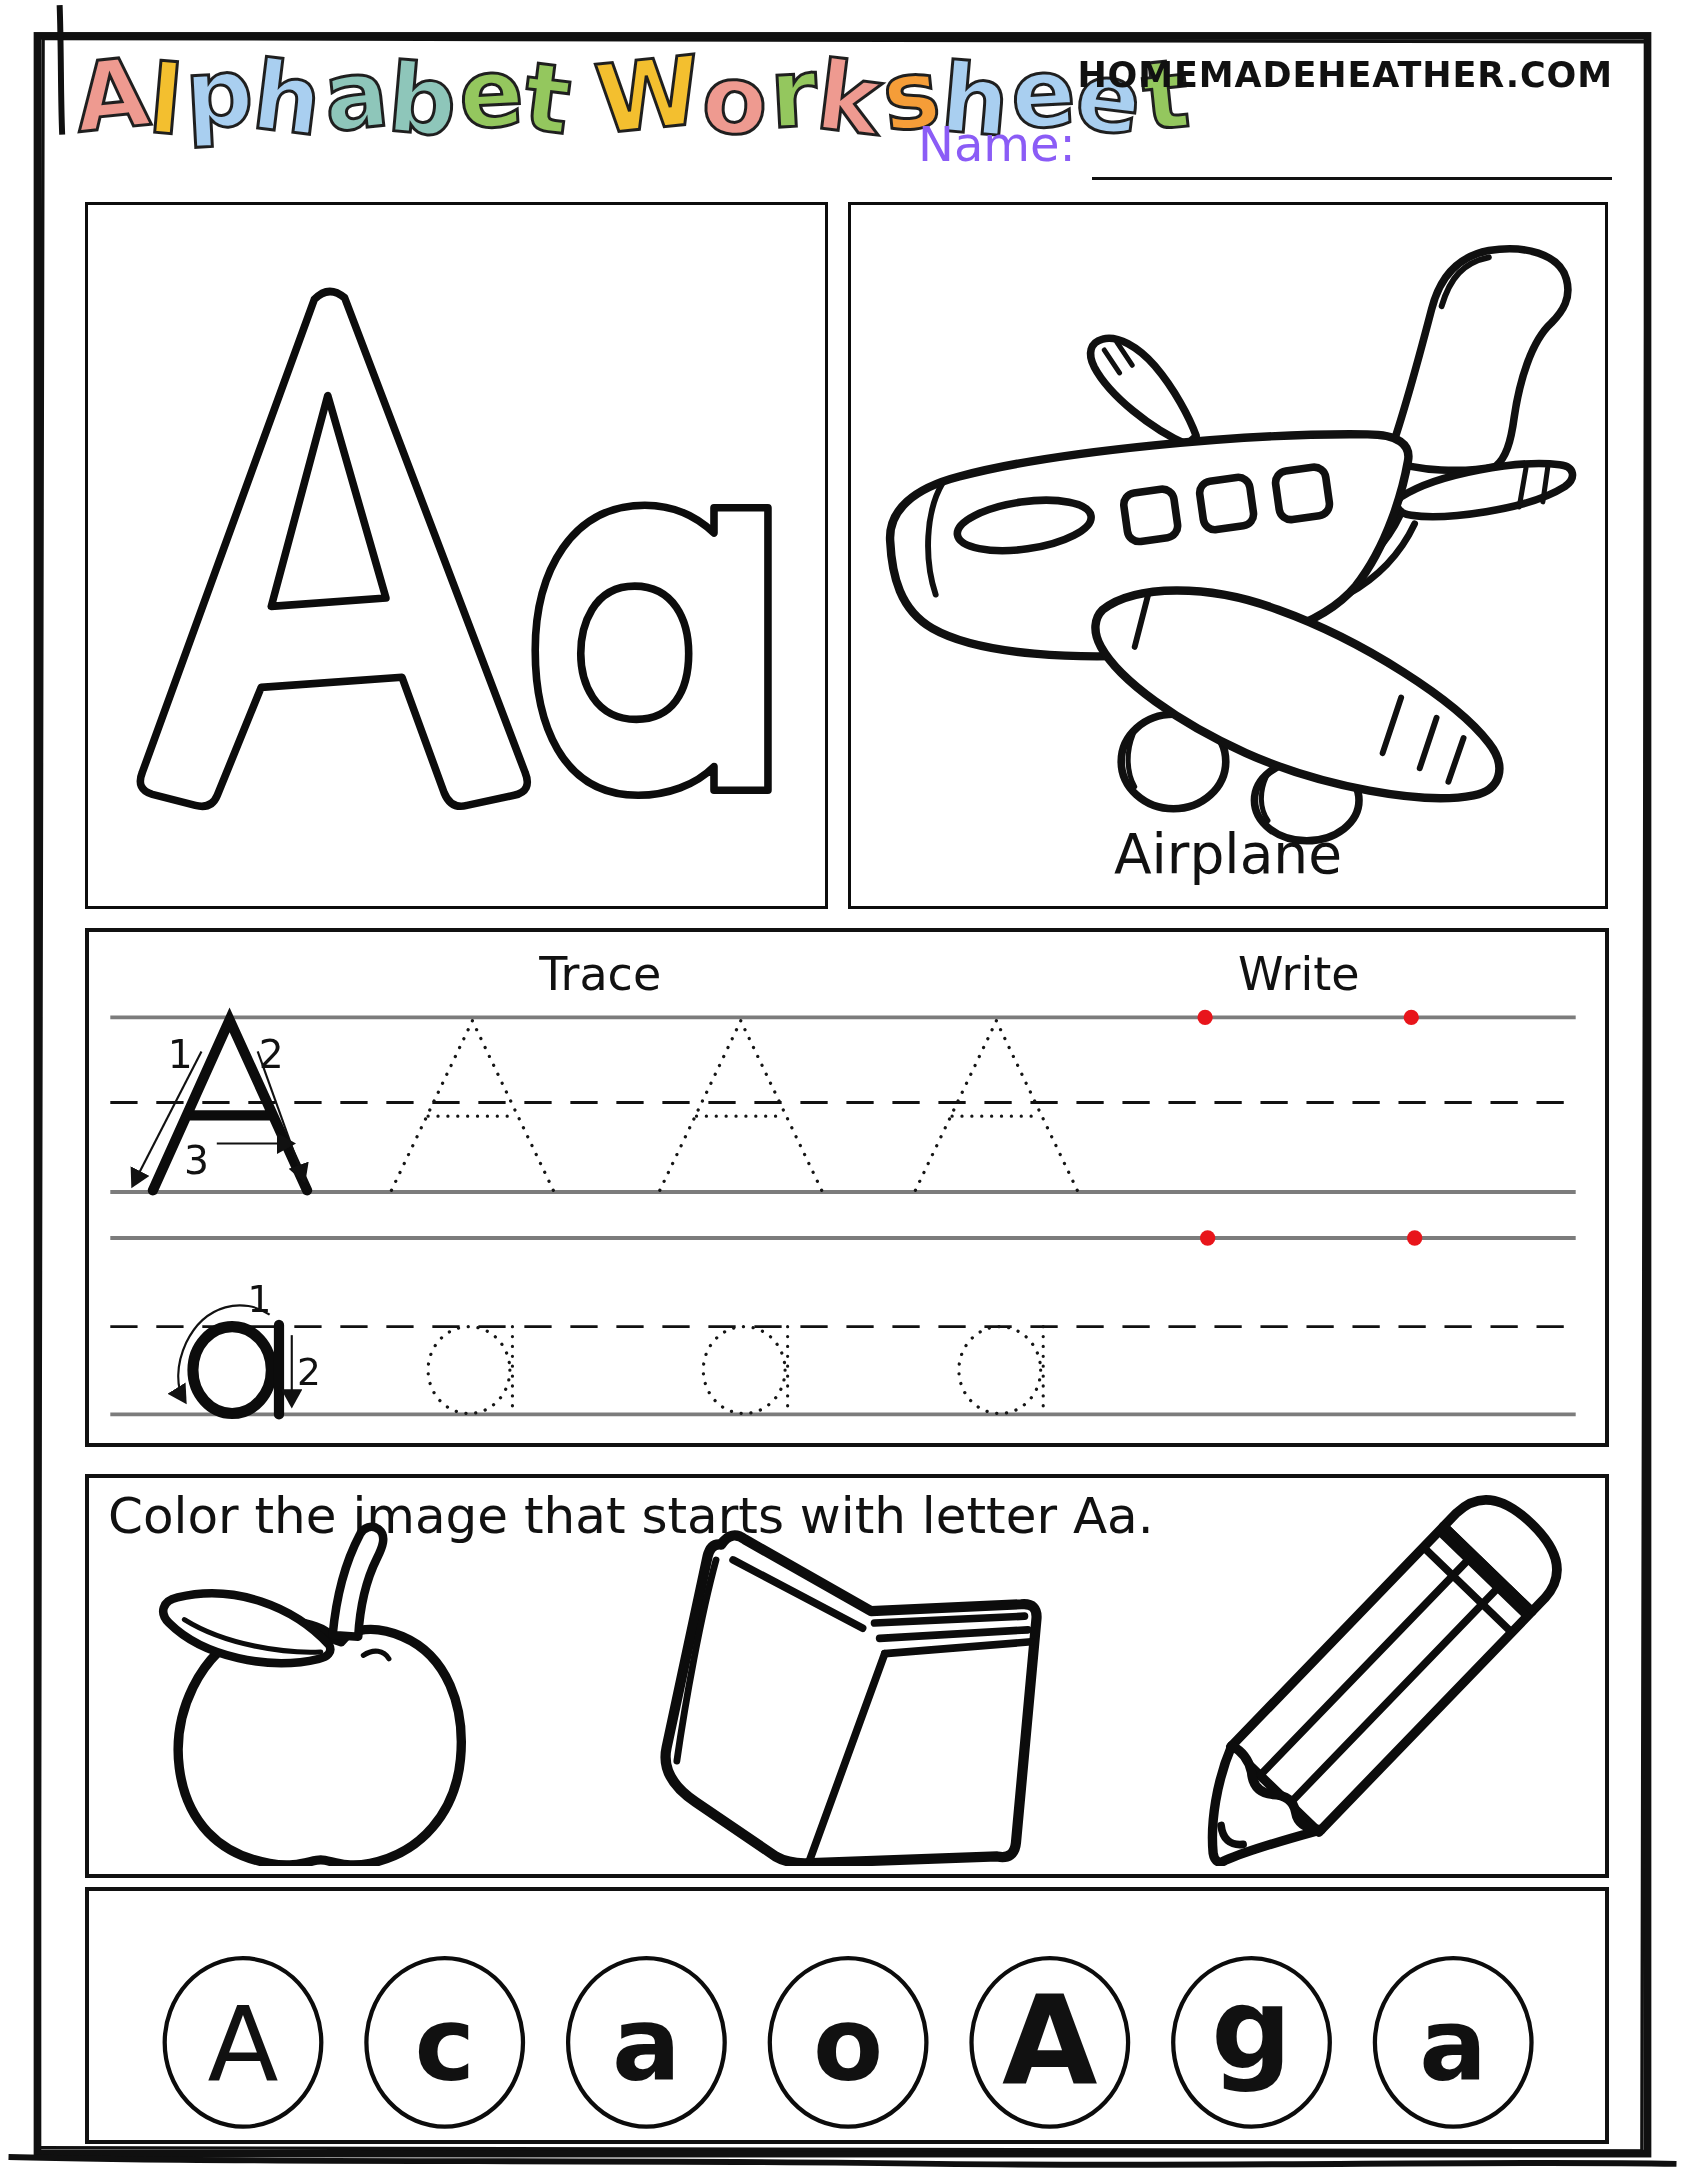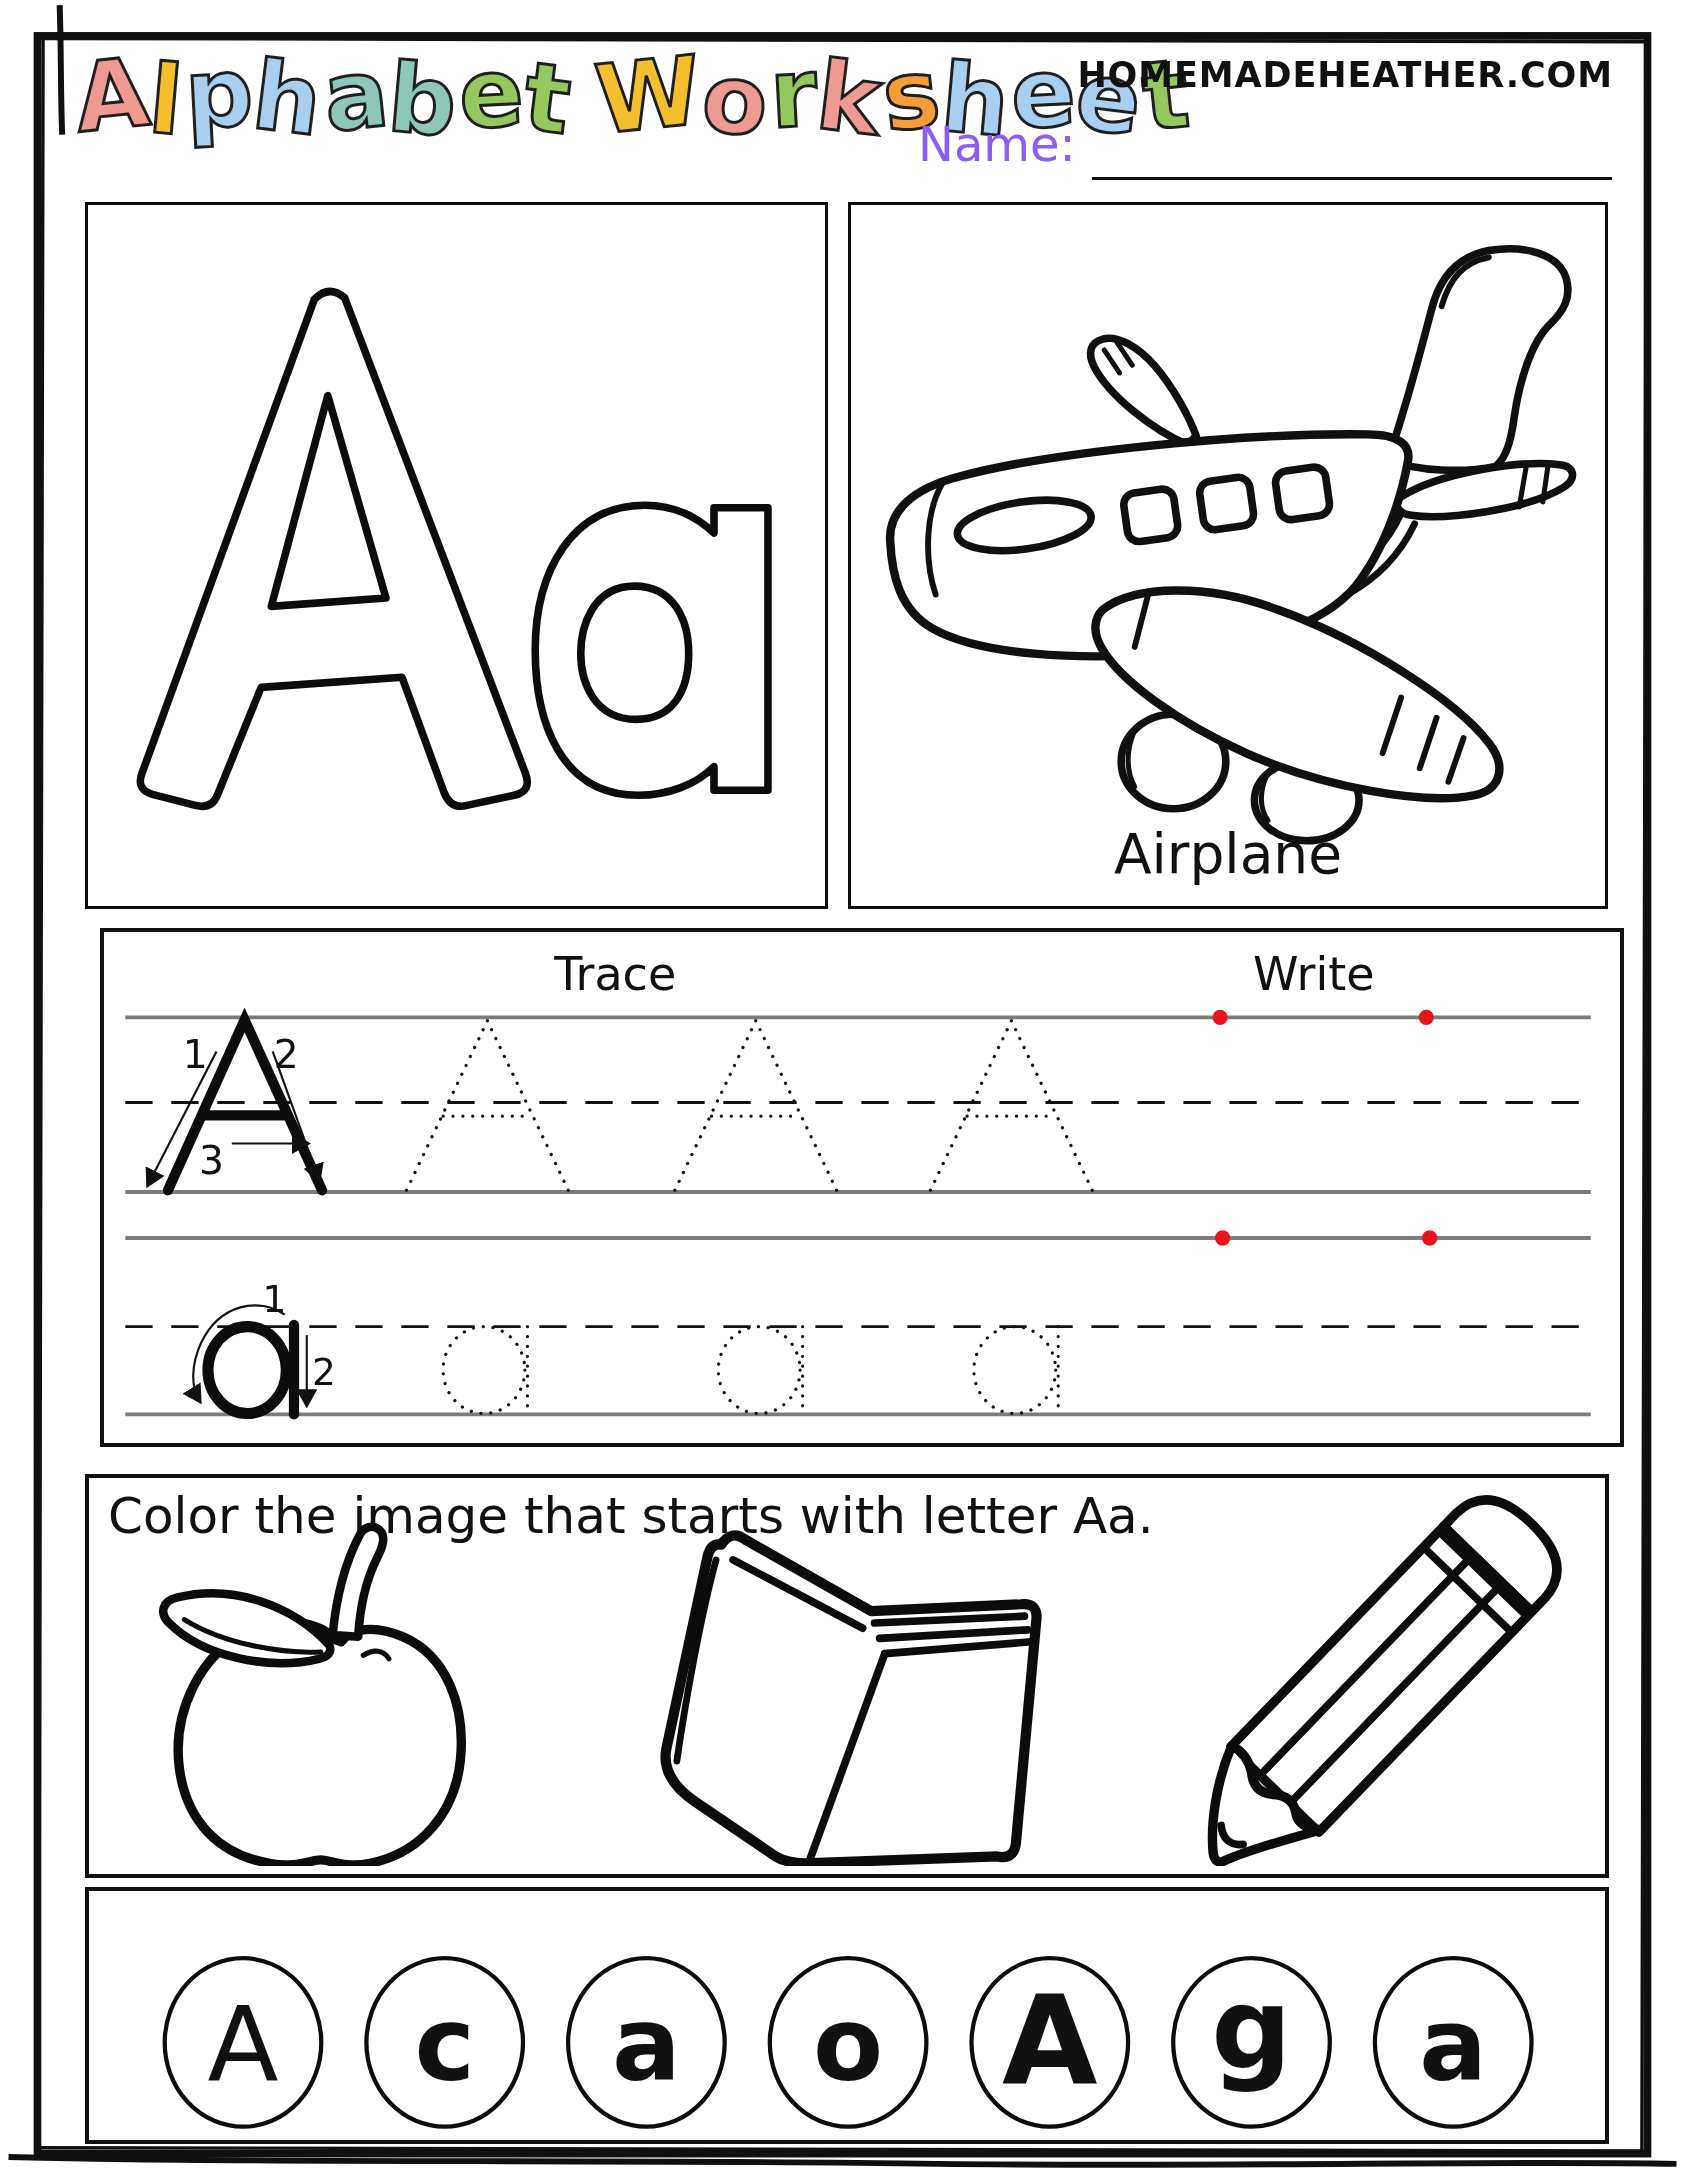--- a/index.html
+++ b/index.html
@@ -17,21 +17,21 @@
   .word2{margin-left:24px;}
   .site{right:72px;top:55px;font-size:35px;font-weight:bold;color:#111;letter-spacing:0.9px;text-align:right;}
   .name-label{left:918px;top:116px;font-size:48px;color:#8b5cf6;}
   .name-line{left:1092px;top:177px;width:520px;height:3.4px;background:#111;}
   
   .card{border:3.4px solid #0d0d0d;background:#fff;}
   .card-letter{left:85px;top:202px;width:737px;height:701px;}
   .card-object{left:848px;top:202px;width:754px;height:701px;}
   .object-label{left:0;right:0;top:617px;text-align:center;font-size:55px;font-weight:normal;color:#111;}
   
-  .trace-box{left:100px;top:928px;width:1516px;height:511px;border:4.3px solid #111;background:#fff;}
+  .trace-box{left:85px;top:928px;width:1516px;height:511px;border:4.3px solid #111;background:#fff;}
   
   .img-box{left:85px;top:1474px;width:1516px;height:396px;border:4.3px solid #111;background:#fff;}
   .circ-box{left:85px;top:1887px;width:1516px;height:249px;border:4.3px solid #111;background:#fff;}
   .instruction{left:19px;top:8.5px;font-size:50px;color:#111;}
   svg{display:block;}
   svg text{font-family:"DejaVu Sans", sans-serif;}
 </style>
 </head>
 <body>
 

